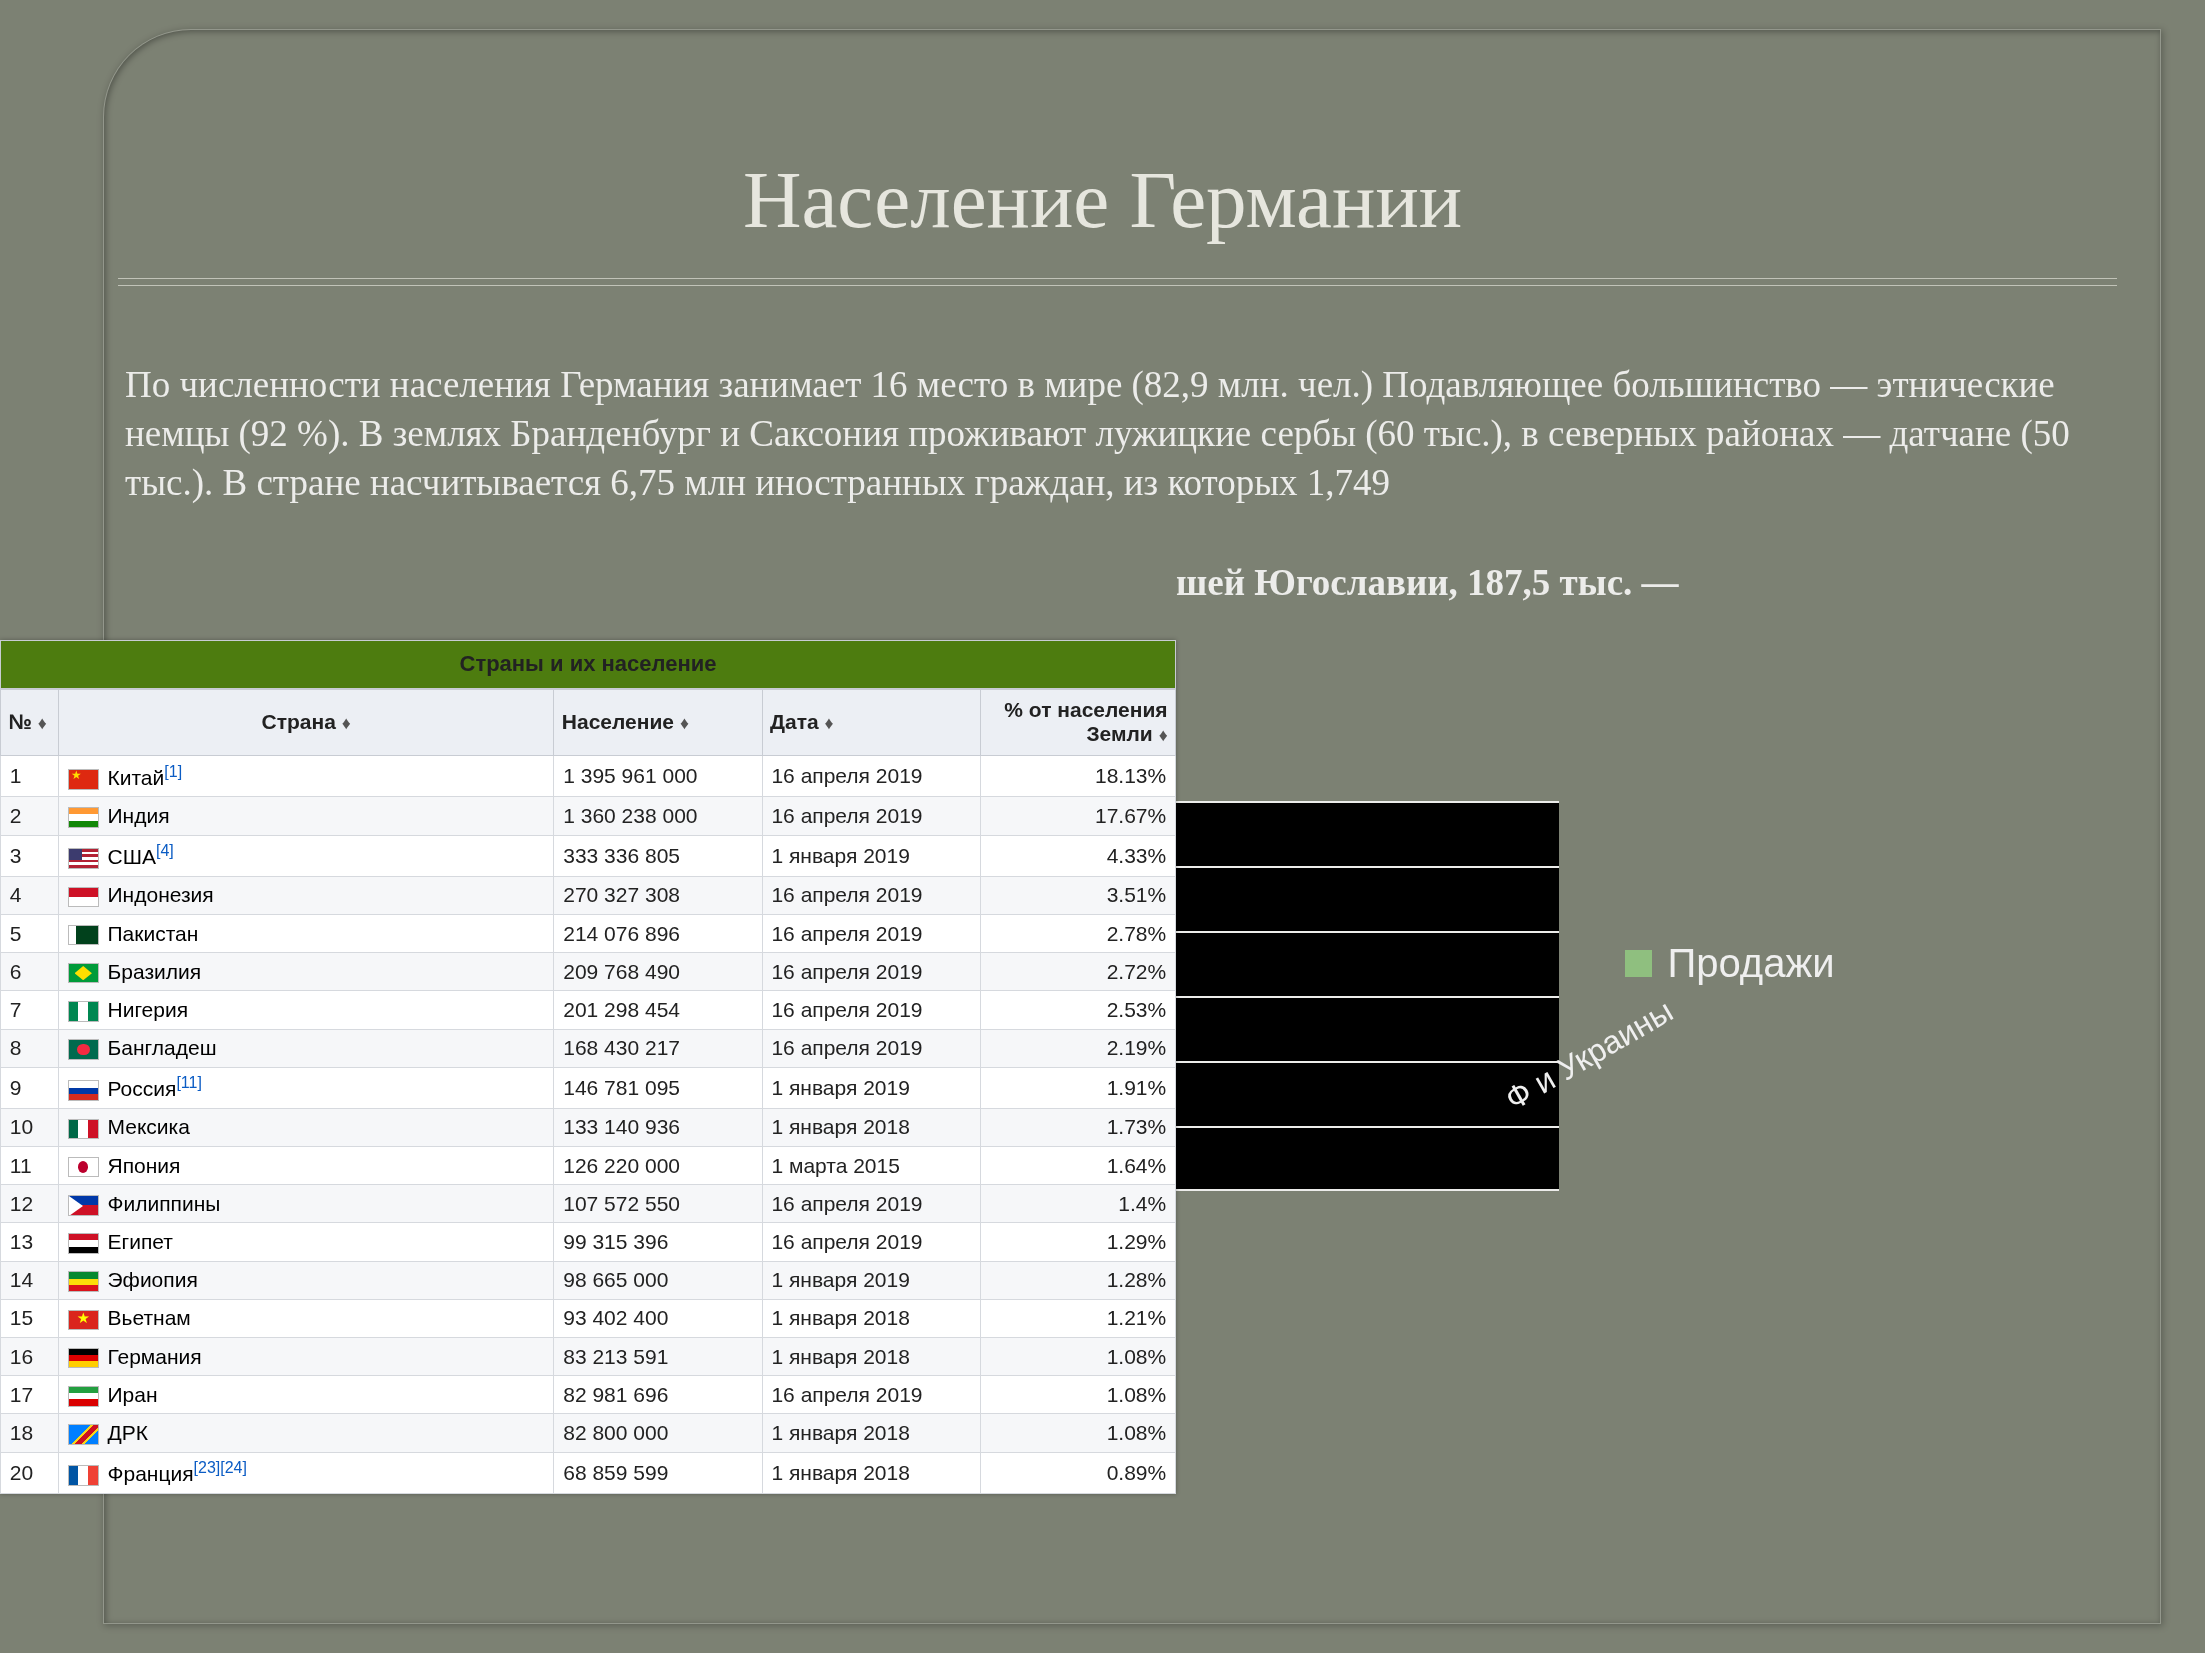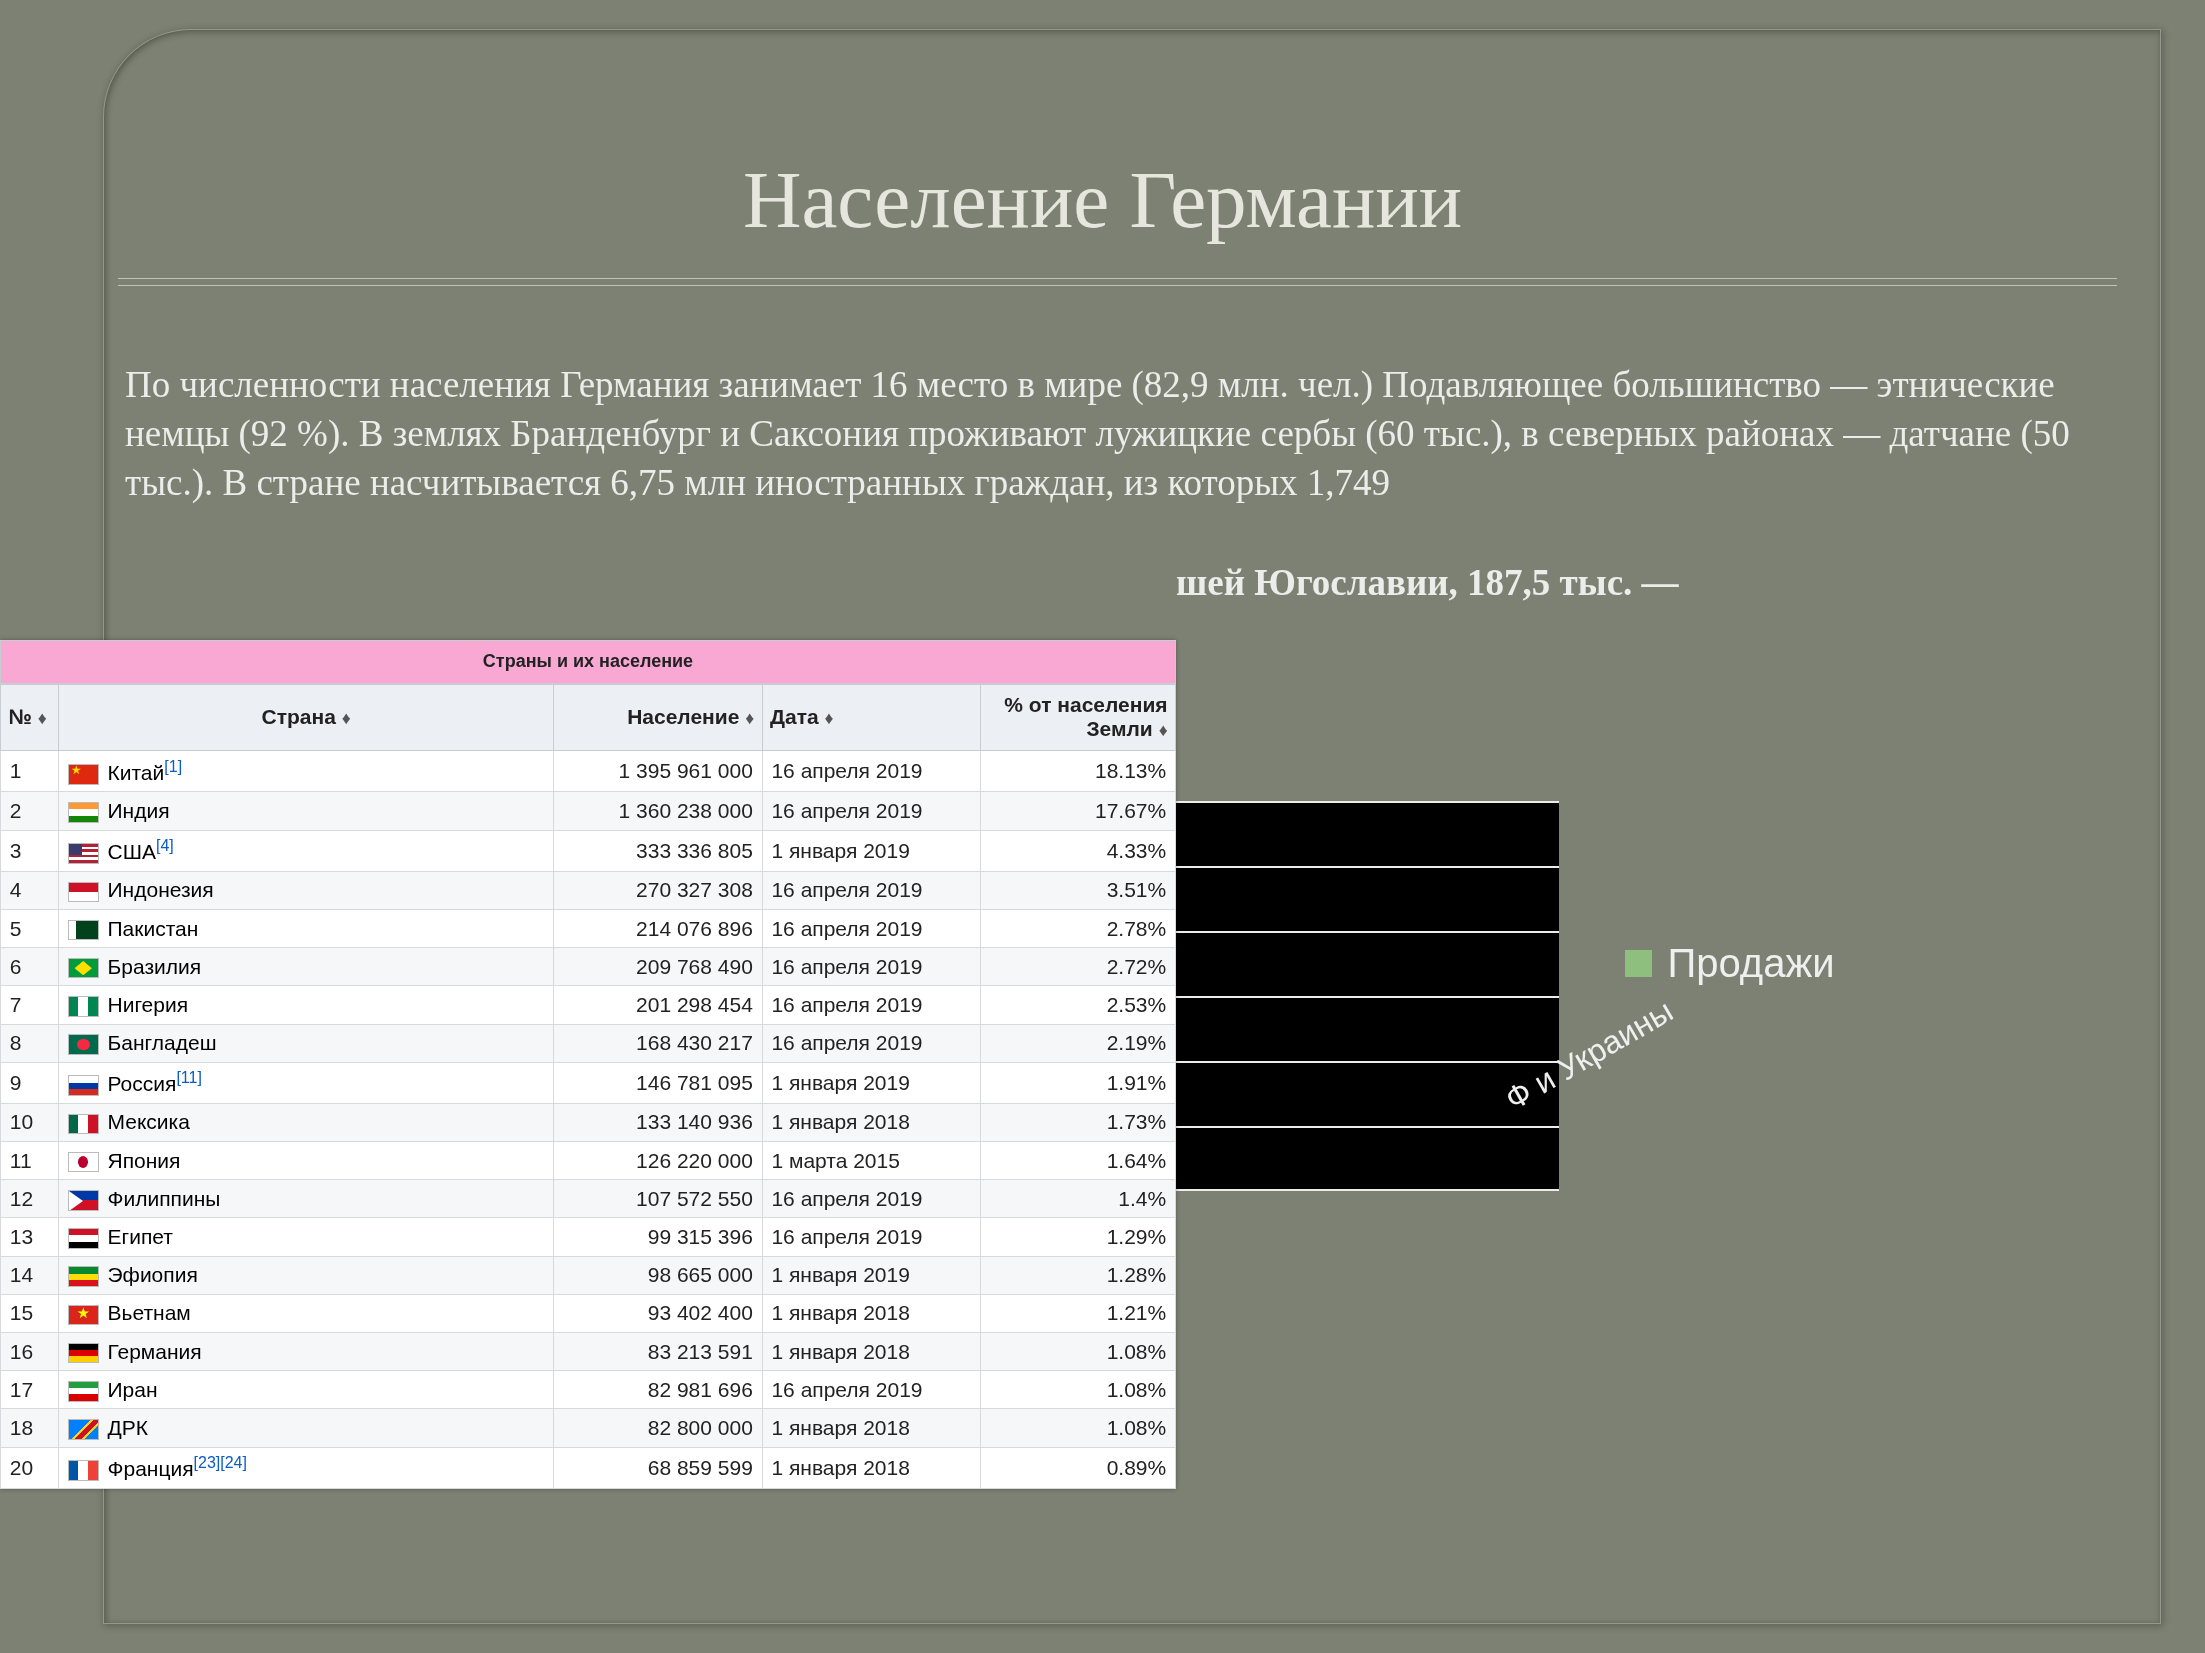--- a/index.html
+++ b/index.html
@@ -112,24 +112,24 @@
     top: 640px;
     width: 1176px;
     background: #fff;
     font-family: Arial, "Helvetica Neue", sans-serif;
     font-size: 22px;
     color: #222;
     z-index: 5;
     box-shadow: 0 0 4.4px rgba(0,0,0,0.3);
   }
   .table-caption {
-    background: #f9a8d4;
+    background: #4d7c0f;
     text-align: center;
     font-weight: bold;
-    font-size: 18px;
+    font-size: 22px;
     padding: 10.3px 0;
     border: 0.7px solid #c8ccd3;
   }
   table.pop {
     border-collapse: collapse;
     width: 100%;
   }
   table.pop th {
     background: #eceff4;
     font-weight: bold;
@@ -141,21 +141,21 @@
   table.pop td {
     border: 0.7px solid #d6d9de;
     padding: 6.6px 8.8px;
     font-size: 21px;
     vertical-align: middle;
   }
   table.pop tbody tr:nth-child(odd) td { background: #ffffff; }
   table.pop tbody tr:nth-child(even) td { background: #f6f7f9; }
   .col-num { width: 41px; text-align: left; color:#222; }
   .col-country { width: 515px; }
-  .col-pop { width: 198px; text-align: right; }
+  .col-pop { width: 198px; text-align: left; }
   .col-date { width: 213px; text-align: left; }
   .col-pct { width: 184px; text-align: right; }
   a.clink { color: #000000; text-decoration: none; }
   .ref { color: #0b5cc4; font-size: 16px; vertical-align: super; }
   .sort-icon {
     display: inline-block;
     margin-left: 5.9px;
     color: #555;
     font-size: 17.6px;
   }

